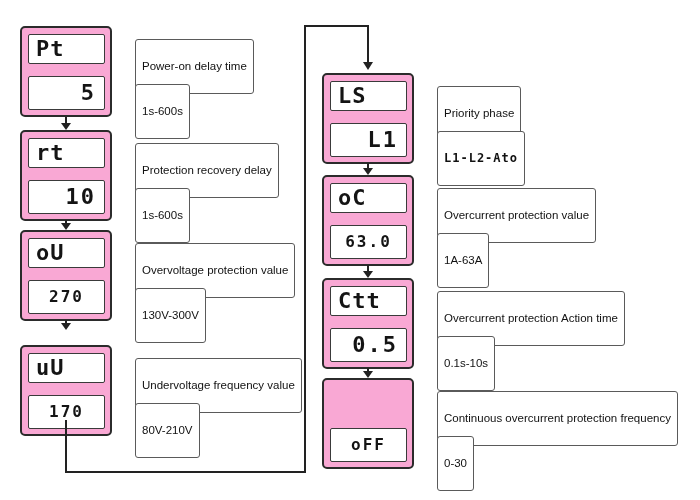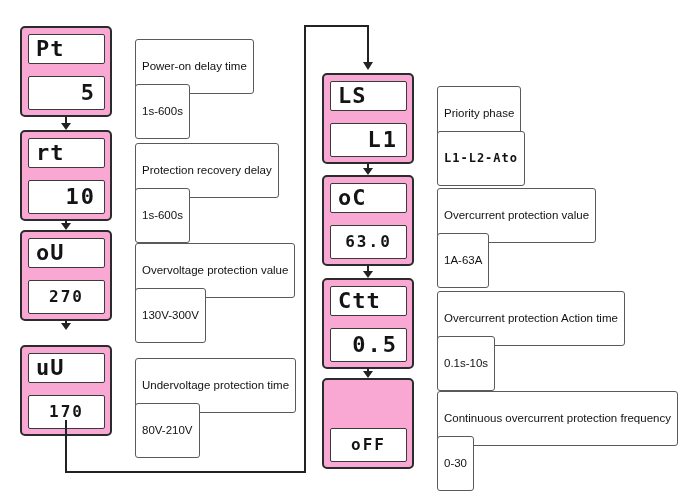--- a/index.html
+++ b/index.html
@@ -124,21 +124,21 @@
       <div class="head"></div>
     </div>
 
   <div class="block b4">
     <div class="display code-d">
       <span class="lcd code">uU</span>
     </div>
     <div class="display value-d">
       <span class="lcd value value--fill">170</span>
     </div>
-    <div class="label desc">Undervoltage protection time</div>
+    <div class="label desc">Undervoltage frequency value</div>
     <div class="label range">80V-210V</div>
   </div>
 
   <div class="block b5">
     <div class="display code-d">
       <span class="lcd code">LS</span>
     </div>
     <div class="display value-d">
       <span class="lcd value value--right">L1</span>
     </div>

